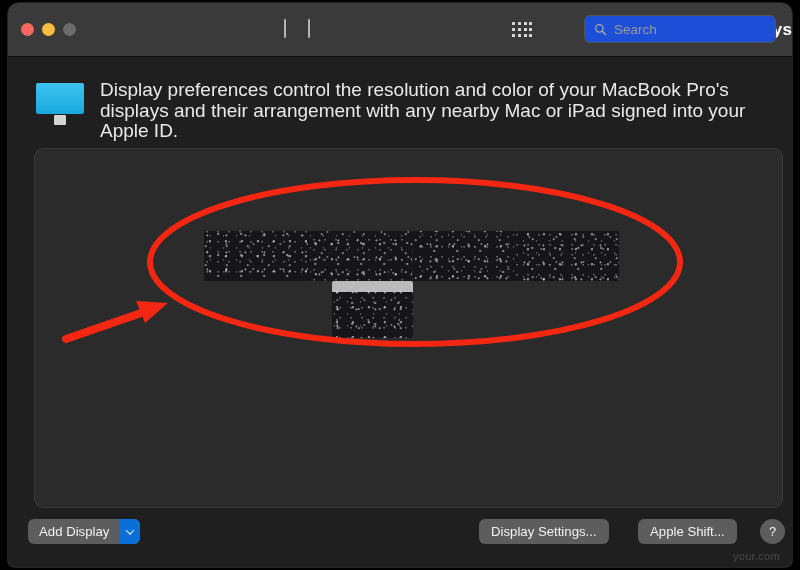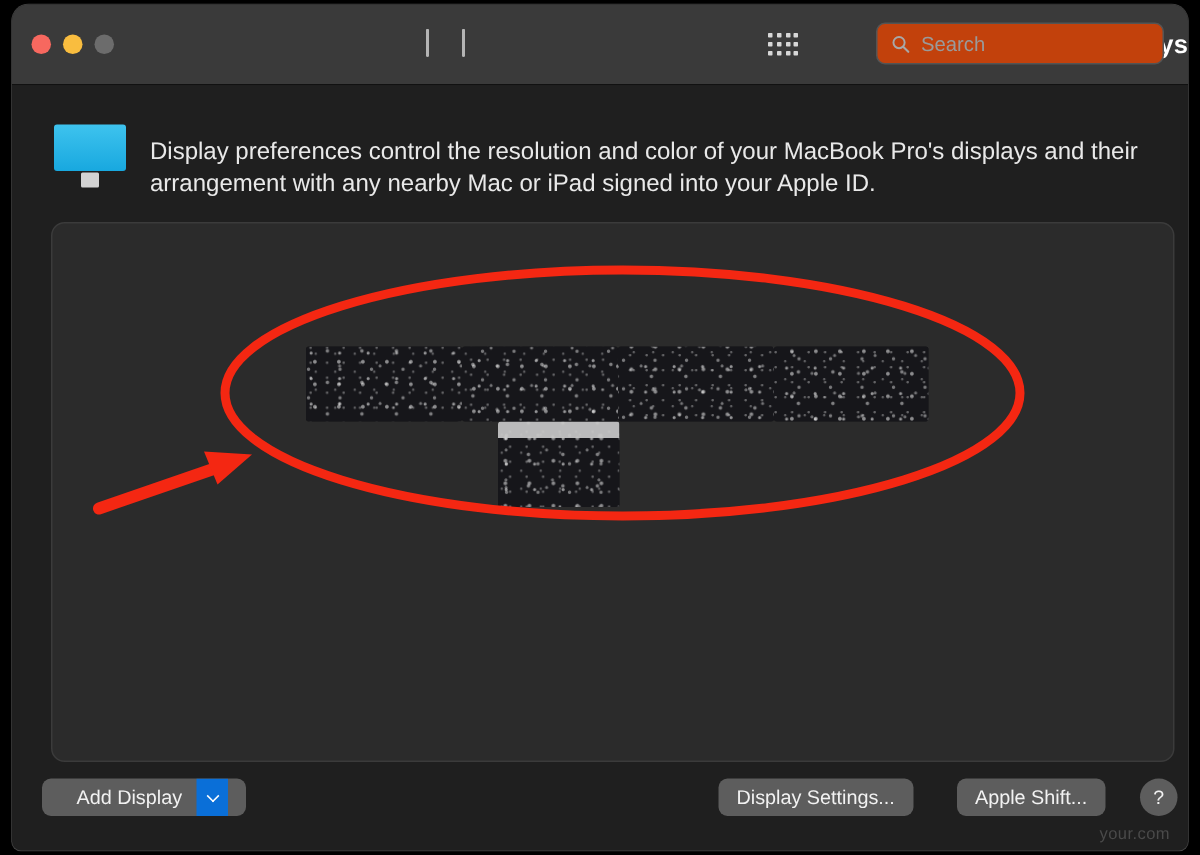--- a/index.html
+++ b/index.html
@@ -69,21 +69,21 @@
   }
 
   #search-box {
     position: absolute;
     right: 16px;
     top: 12px;
     width: 192px;
     height: 28px;
     border: 1px solid #545454;
     border-radius: 6px;
-    background: #c2410c;
+    background: #1d4ed8;
     display: flex;
     align-items: center;
     padding-left: 9px;
   }
   #search-input {
     background: transparent;
     border: 0;
     outline: 0;
     color: #c9c9c9;
     font-family: "Liberation Sans", sans-serif;
@@ -106,24 +106,23 @@
     border-radius: 2px;
   }
   #display-icon .stand {
     position:absolute; left: 18px; top: 32px;
     width: 12px; height: 10px;
     background: #d3d3d3;
     border-radius: 1px;
   }
   #desc-text {
     color: #e9e9e9;
-    font-size: 16px;
+    font-size: 19px;
     line-height: 20.5px;
     max-width: 690px;
-    margin-top: 12px;
   }
 
   
   #arrange-panel {
     position: absolute;
     left: 26px;
     top: 145px;
     width: 749px;
     height: 360px;
     background: #2b2b2b;
@@ -172,21 +171,21 @@
     border-radius: 6px;
     color: #f2f2f2;
     font-family: "Liberation Sans", sans-serif;
     font-size: 13.2px;
     padding: 0 12px;
     cursor: default;
   }
   #add-display {
     left: 20px; top: 516px;
     display: flex; align-items: center;
-    padding: 12px; overflow: hidden;
+    padding: 0; overflow: hidden;
   }
   #add-display .lbl { padding: 0 10px 0 11px; line-height: 25px; }
   #add-display .drop {
     width: 21px; height: 25px;
     background: #0a6fd8;
     display: flex; align-items: center; justify-content: center;
   }
   #add-display .drop .v {
     width: 6px; height: 6px;
     border-bottom: 1.7px solid #fff;

